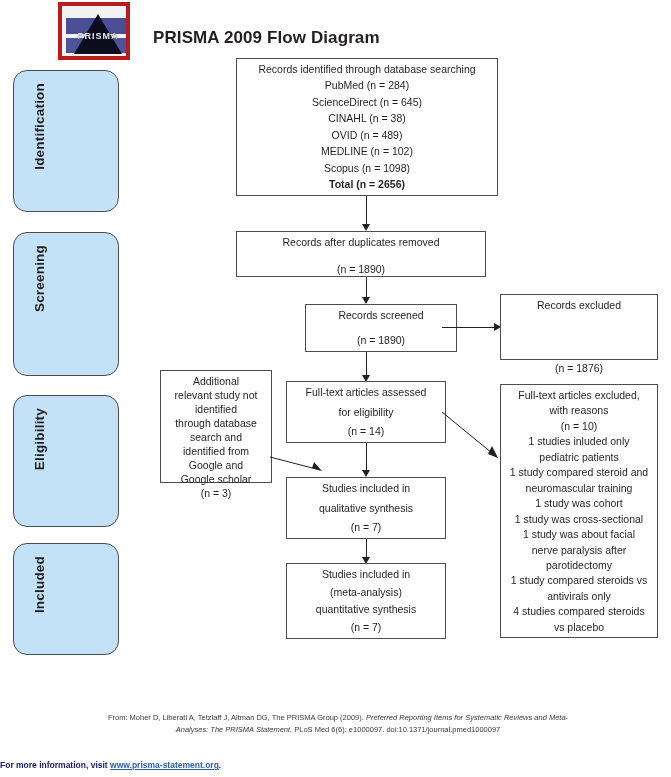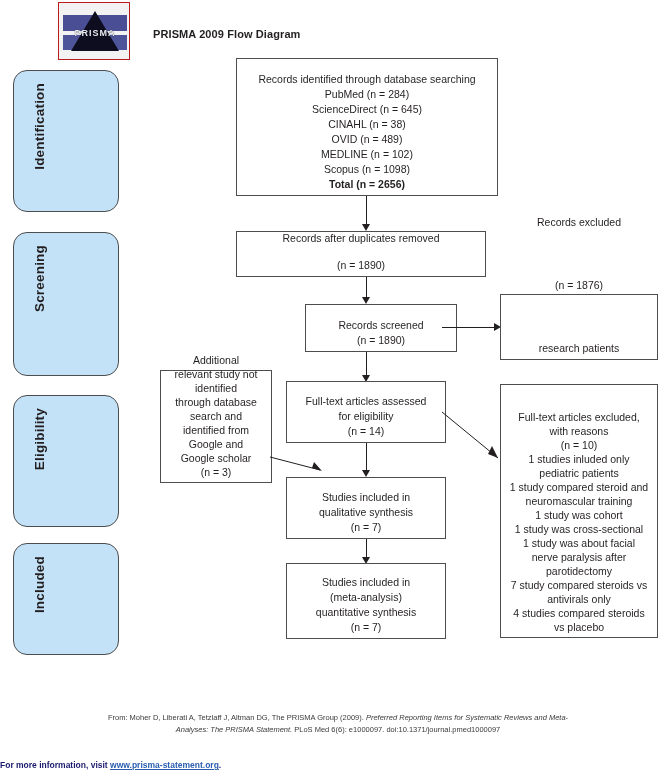--- a/index.html
+++ b/index.html
@@ -20,21 +20,21 @@
   }
 
   
   .logo {
     position: absolute;
     left: 58px;
     top: 2px;
     width: 72px;
     height: 58px;
     background: #f2f2f2;
-    border: 1px solid #b91c1c;
+    border: 4px solid #b91c1c;
     box-sizing: border-box;
     overflow: hidden;
   }
   .logo-band {
     position: absolute;
     left: 4px;
     top: 12px;
     width: 64px;
     height: 16px;
     background: #4a4f95;
@@ -68,21 +68,21 @@
     letter-spacing: 1px;
     color: #e9e9f2;
     text-shadow: 0 0 1px #000;
   }
 
   
   .title {
     position: absolute;
     left: 153px;
     top: 28px;
-    font-size: 11px;
+    font-size: 17px;
     font-weight: bold;
     letter-spacing: 0.1px;
     color: #231f20;
     white-space: nowrap;
     text-align: right;
   }
 
   
   .phase {
     position: absolute;
@@ -117,21 +117,21 @@
 
   
   .fbox {
     position: absolute;
     background: #ffffff;
     border: 1px solid #4d4d4d;
     box-sizing: border-box;
     display: flex;
     flex-direction: column;
     align-items: center;
-    justify-content: flex-end;
+    justify-content: space-between;
     text-align: center;
     font-size: 10.5px;
     line-height: 15px;
     color: #231f20;
     padding: 3px 4px;
   }
   .fbox .ln { display: block; width: 100%; }
   .fbox .ln.b { font-weight: bold; }
 
   
@@ -295,21 +295,21 @@
     <span class="ln">(n = 10)</span>
     <span class="ln">1 studies  inluded only</span>
     <span class="ln">pediatric patients</span>
     <span class="ln">1 study compared steroid and</span>
     <span class="ln">neuromascular  training</span>
     <span class="ln">1 study was cohort</span>
     <span class="ln">1 study was cross-sectional</span>
     <span class="ln">1 study was about facial</span>
     <span class="ln">nerve paralysis after</span>
     <span class="ln">parotidectomy</span>
-    <span class="ln">7 study compared steroids vs</span>
+    <span class="ln">1 study compared steroids vs</span>
     <span class="ln">antivirals only</span>
     <span class="ln">4 studies compared steroids</span>
     <span class="ln">vs placebo</span>
   </div>
 
   <svg class="diag" style="left:270px; top:455px;" width="60" height="25">
     <line x1="0" y1="2" x2="50" y2="15" stroke="#231f20" stroke-width="1"></line>
     <polygon points="52,16 42,13 44,7" fill="#231f20"></polygon>
   </svg>
 

